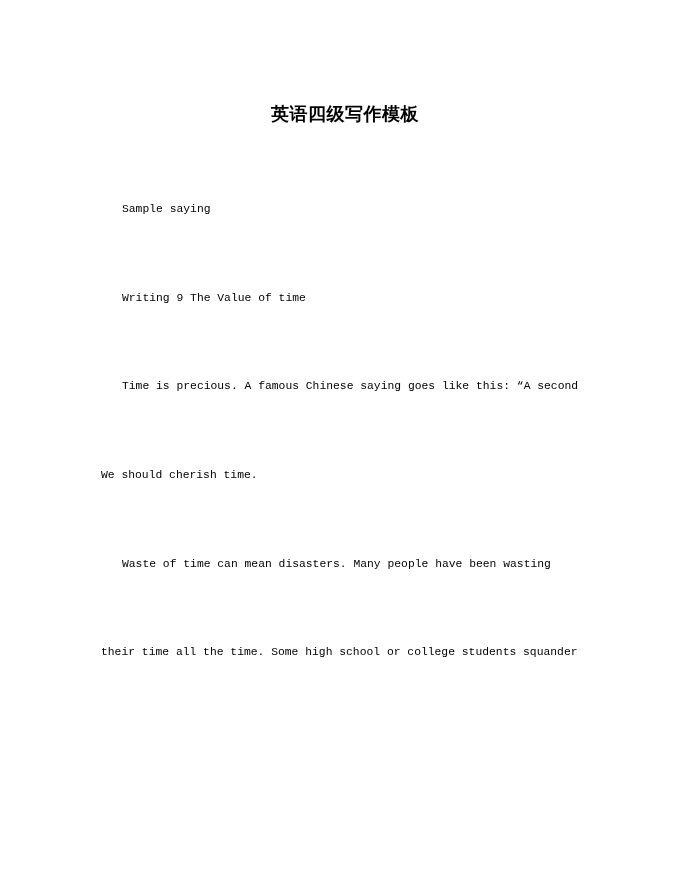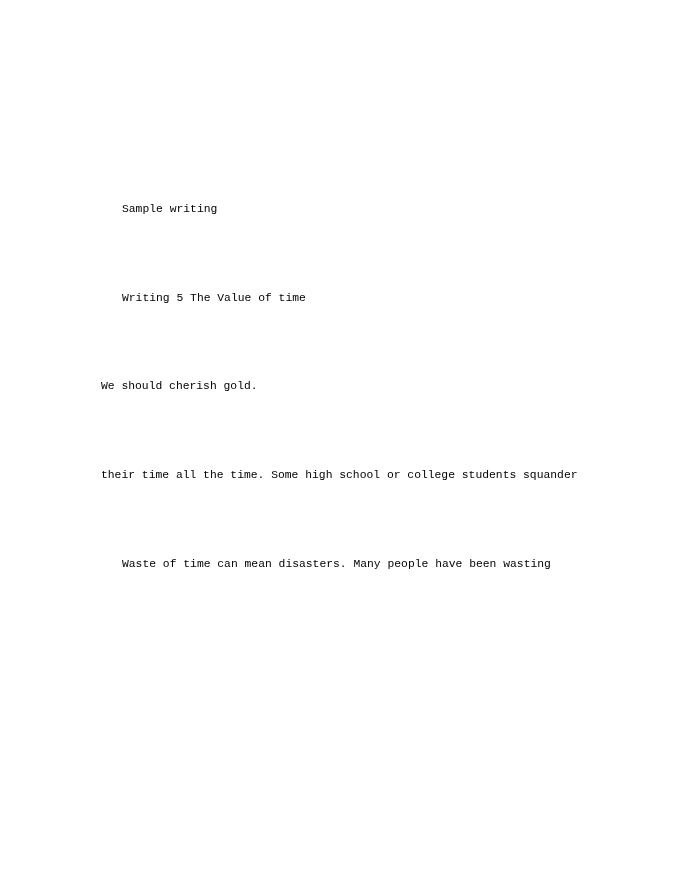--- a/index.html
+++ b/index.html
@@ -48,27 +48,29 @@
     height: 29.55px;
   }
   .indent {
     padding-left: 21px;
   }
 </style>
 </head>
 <body>
 
 <div class="page">
+  <h1 class="title">英语四级写作模板</h1>
 
   <div class="body-text">
-    <span class="line indent">Sample writing</span>
-    <span class="line indent">Writing 5 The Value of time</span>
-    <span class="line">We should cherish gold.</span>
+    <span class="line indent">Sample saying</span>
+    <span class="line indent">Writing 9 The Value of time</span>
+    <span class="line indent">Time is precious. A famous Chinese saying goes like this: “A second</span>
+    <span class="line">We should cherish time.</span>
+    <span class="line indent">Waste of time can mean disasters. Many people have been wasting</span>
     <span class="line">their time all the time. Some high school or college students squander</span>
-    <span class="line indent">Waste of time can mean disasters. Many people have been wasting</span>
     
     
     
     
     
     
     
     
     
     

